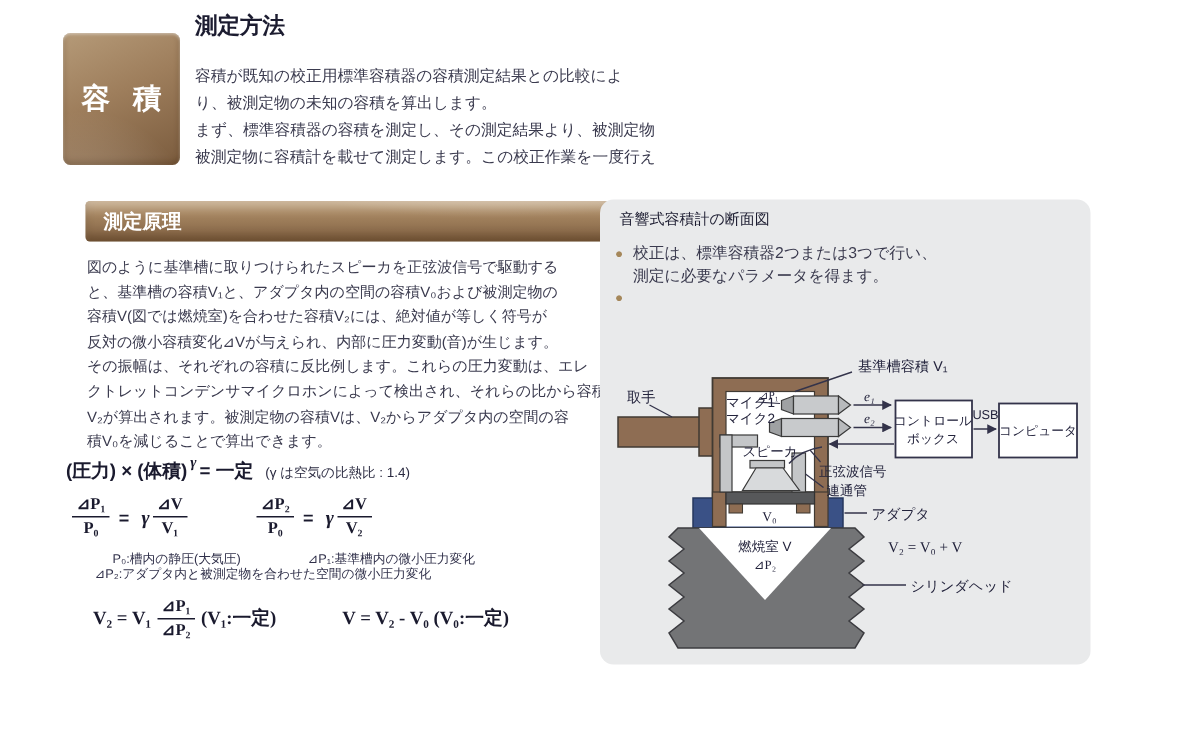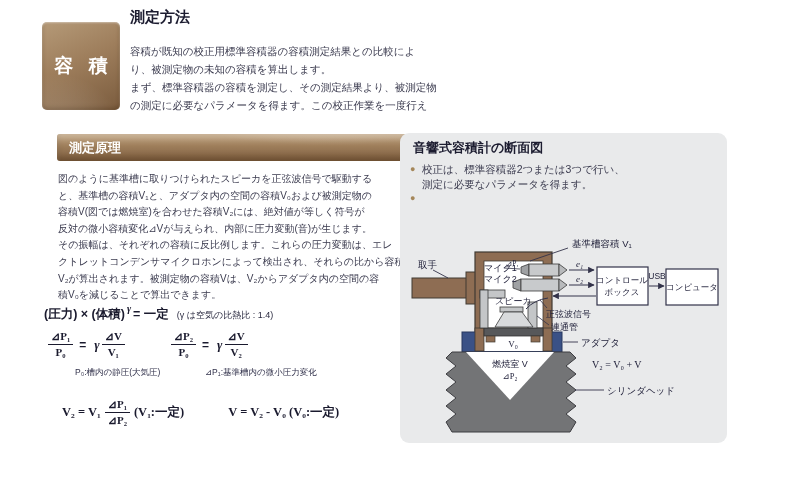--- a/index.html
+++ b/index.html
@@ -41,42 +41,42 @@
   .frac .den{padding-top:1px;}
   .gamma{font-style:italic;font-size:13px;margin:0 2px;}
   .eqsign{font-size:12px;margin:0 6px;font-family:"Liberation Sans","DejaVu Sans",sans-serif;}
   .defs{left:57px;top:367px;font-size:8.5px;color:#30304a;width:340px;height:22px;}
   .defs span{position:absolute;white-space:pre;}
   .d1{left:18px;top:0;}
   .d2{left:148px;top:0;}
   .d3{left:6px;top:10px;}
   
   .panel{left:400px;top:133px;width:327px;height:310px;background:#e9eaeb;border-radius:9px;}
-  .panel-title{left:413px;top:139px;font-size:13px;font-weight:bold;color:#1c1c30;}
+  .panel-title{left:413px;top:139px;font-size:10px;font-weight:normal;color:#1c1c30;}
   .bullets{left:410px;top:162px;font-size:10.5px;line-height:14.6px;color:#3a3a4e;}
   .brow{display:flex;}
   .brow .dot{color:#a5875a;width:12px;font-size:9px;line-height:14.6px;}
   .brow .btxt{white-space:pre;}
   .diagram{left:400px;top:220px;}
   svg text{font-family:"Liberation Sans","DejaVu Sans",sans-serif;fill:#23233c;}
   svg text.ser{font-family:"Liberation Serif","DejaVu Serif",serif;}
 </style>
 </head>
 <body>
 
 <div class="page">
 
   <div class="abs cat-icon">
     <span>容 積</span>
   </div>
   <div class="abs h-title">測定方法</div>
   <div class="abs coltext col1">容積が既知の校正用標準容積器の容積測定結果との比較によ
 り、被測定物の未知の容積を算出します。
 まず、標準容積器の容積を測定し、その測定結果より、被測定物
-の測定に必要なパラメータを得ます。この校正作業を一度行え</div>
+被測定物に容積計を載せて測定します。この校正作業を一度行え</div>
 
   <div class="abs sec-bar">
     <span>測定原理</span>
   </div>
   <div class="abs principle-body">図のように基準槽に取りつけられたスピーカを正弦波信号で駆動する
 と、基準槽の容積V₁と、アダプタ内の空間の容積V₀および被測定物の
 容積V(図では燃焼室)を合わせた容積V₂には、絶対値が等しく符号が
 反対の微小容積変化⊿Vが与えられ、内部に圧力変動(音)が生じます。
 その振幅は、それぞれの容積に反比例します。これらの圧力変動は、エレ
 クトレットコンデンサマイクロホンによって検出され、それらの比から容積
@@ -110,20 +110,21 @@
     <span class="gamma">γ</span>
     <span class="frac">
       <span class="num">⊿V</span>
       <span class="den">V₂</span>
     </span>
   </div>
 
   <div class="abs defs">
     <span class="d1">P₀:槽内の静圧(大気圧)</span>
     <span class="d2">⊿P₁:基準槽内の微小圧力変化</span>
+    <span class="d3">⊿P₂:アダプタ内と被測定物を合わせた空間の微小圧力変化</span>
   </div>
 
   <div class="abs eqrow eqrow2">
     <span>V₂ = V₁</span>
     <span class="frac" style="margin:0 4px">
       <span class="num">⊿P₁</span>
       <span class="den">⊿P₂</span>
     </span>
     <span>(V₁:一定)</span>
     <span style="width:44px"></span>

